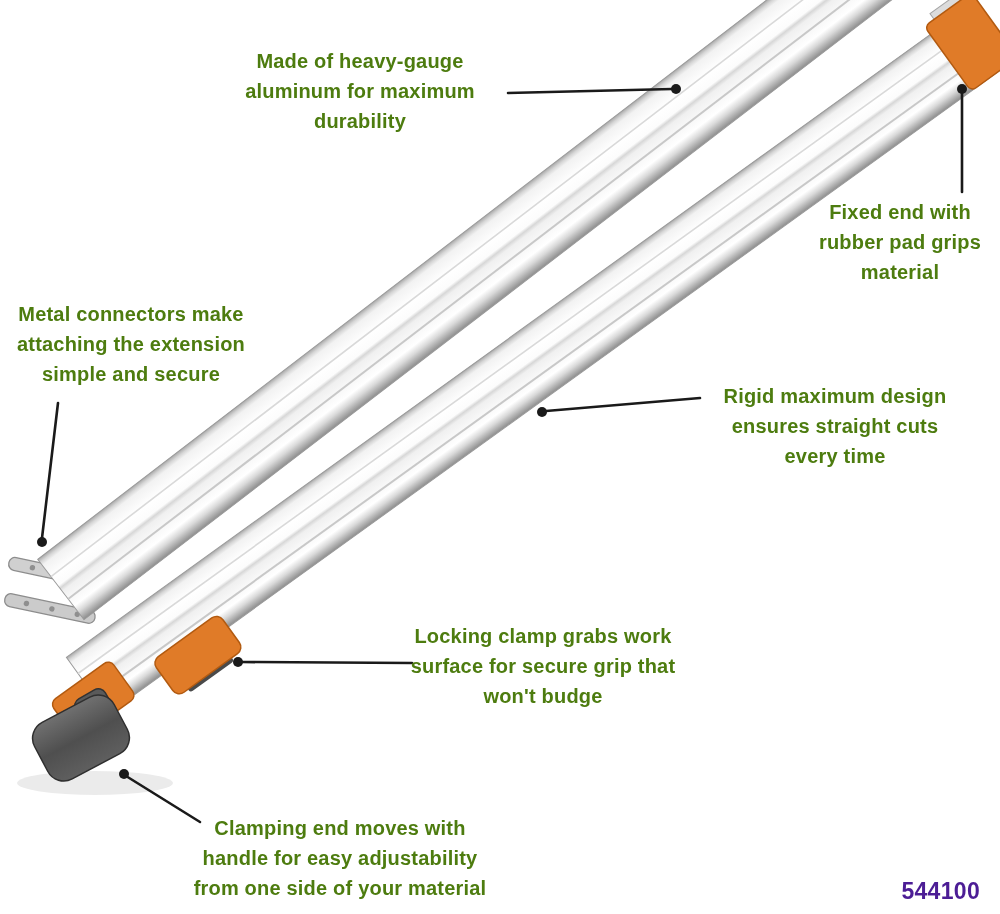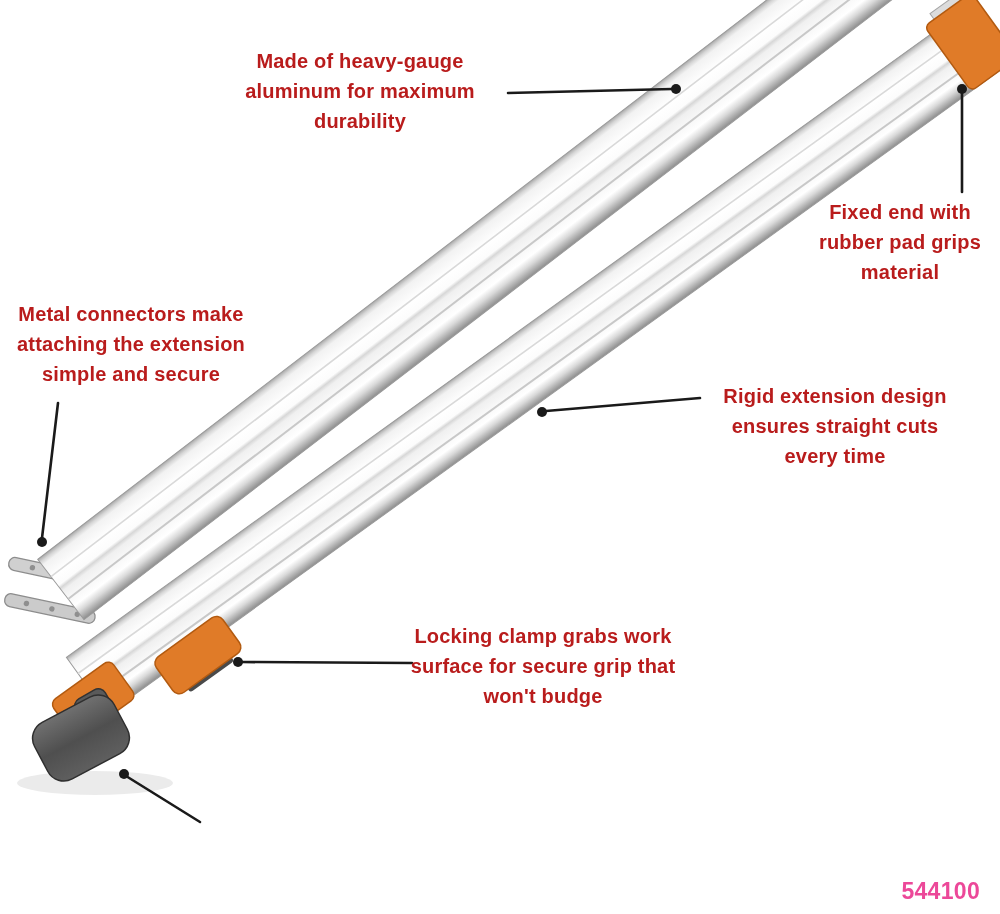--- a/index.html
+++ b/index.html
@@ -3,24 +3,24 @@
 <meta charset="utf-8">
 <style>
   html,body{margin:0;padding:0;background:#ffffff;}
   .stage{
     position:relative;width:1000px;height:914px;background:#ffffff;
     overflow:hidden;font-family:"Liberation Sans",sans-serif;
   }
   .art{position:absolute;left:0;top:0;width:1000px;height:914px;}
   .callout{
     position:absolute;font-weight:700;font-size:20px;line-height:1.5;
-    color:#b91c1c;text-align:center;white-space:pre-line;letter-spacing:.2px;
+    color:#4d7c0f;text-align:center;white-space:pre-line;letter-spacing:.2px;
   }
   .model{
-    position:absolute;font-weight:700;font-size:23px;color:#ec4899;
+    position:absolute;font-weight:700;font-size:23px;color:#4c1d95;
     text-align:right;letter-spacing:.3px;
   }
 </style>
 </head>
 <body>
 
 <div class="stage">
 
   <svg class="art" viewBox="0 0 1000 914" aria-hidden="true">
     <defs>
@@ -106,22 +106,25 @@
 
   <div class="callout" style="left:200px;top:46px;width:320px">Made of heavy-gauge
 aluminum for maximum
 durability</div>
   <div class="callout" style="left:795px;top:197px;width:210px">Fixed end with
 rubber pad grips
 material</div>
   <div class="callout" style="left:0px;top:299px;width:262px">Metal connectors make
 attaching the extension
 simple and secure</div>
-  <div class="callout" style="left:703px;top:381px;width:264px">Rigid extension design
+  <div class="callout" style="left:703px;top:381px;width:264px">Rigid maximum design
 ensures straight cuts
 every time</div>
   <div class="callout" style="left:393px;top:621px;width:300px">Locking clamp grabs work
 surface for secure grip that
 won't budge</div>
+  <div class="callout" style="left:172px;top:813px;width:336px">Clamping end moves with
+handle for easy adjustability
+from one side of your material</div>
 
   <div class="model" style="left:830px;top:878px;width:150px">544100</div>
 
 </div>
 
 </body></html>

